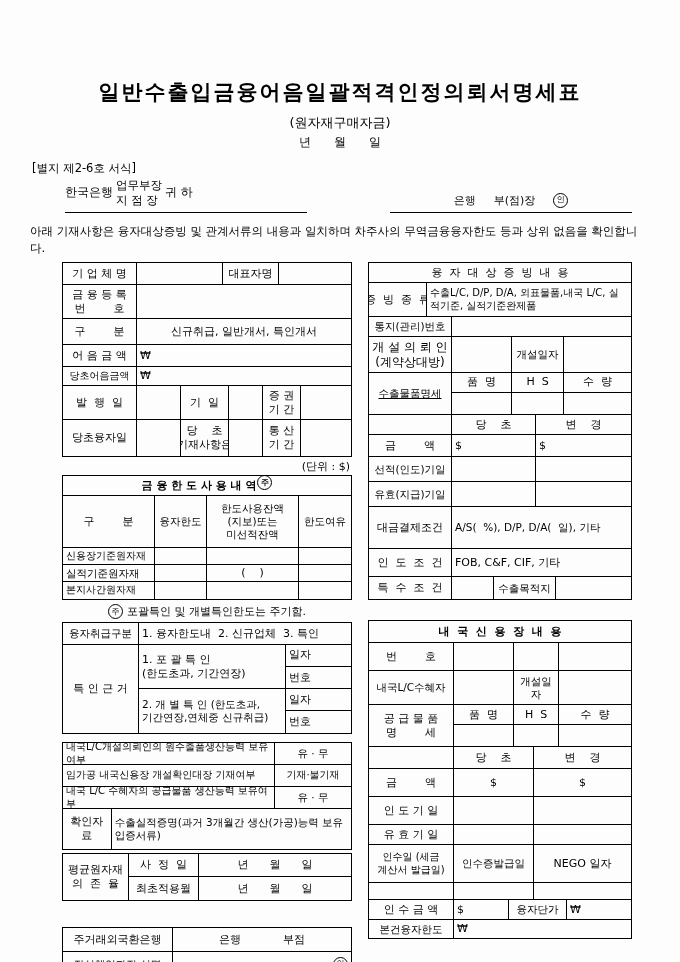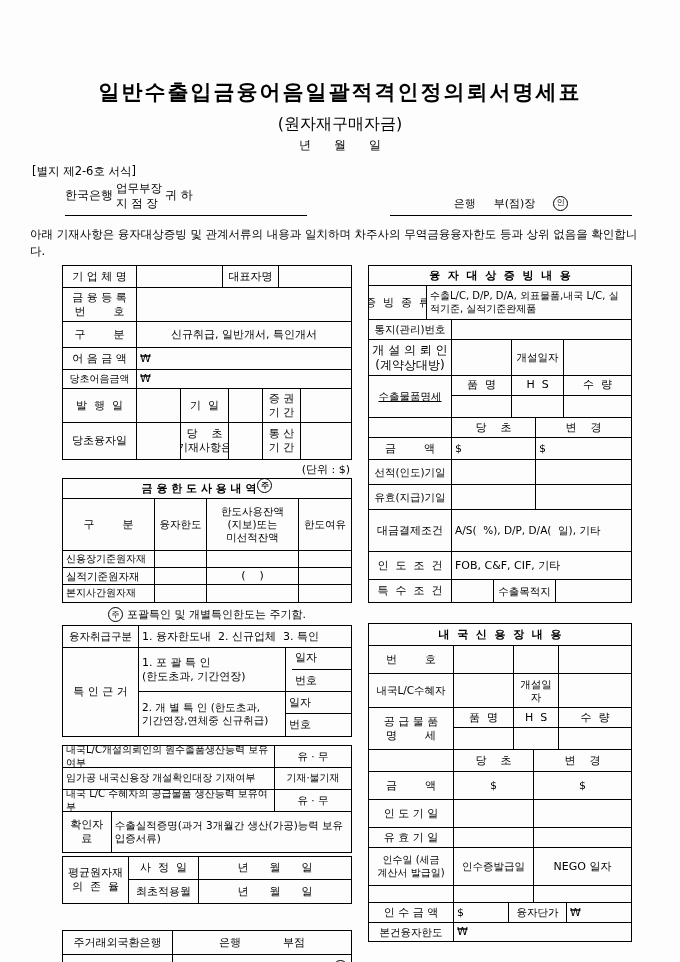--- a/index.html
+++ b/index.html
@@ -2,21 +2,21 @@
 <html><head>
 <meta charset="utf-8">
 <style>
   html,body{margin:0;padding:0;background:#888;}
   .page{width:680px;height:962px;background:#fdfdfd;position:relative;
         font-family:"DejaVu Sans",sans-serif;font-size:11px;color:#000;
         margin:0 auto;overflow:hidden;box-sizing:border-box;}
   .pre{white-space:pre;}
   .title{ text-align:center;font-family:"DejaVu Serif",serif;font-weight:bold;
           font-size:21px;letter-spacing:2px;padding-top:78px;}
-  .subtitle{text-align:center;font-size:16px;margin-top:8px;}
+  .subtitle{text-align:center;font-size:13px;margin-top:8px;}
   .dateline{text-align:center;font-size:12px;margin-top:2px;}
   .formno{margin:10px 0 0 32px;font-size:11.5px;}
   .addr{display:flex;justify-content:space-between;margin:0 48px 0 65px;align-items:flex-end;}
   .addr-left{display:flex;align-items:center;gap:3px;border-bottom:1.5px solid #000;
              width:242px;padding:2px 0 4px 0;}
   .addr-right{display:flex;align-items:center;gap:18px;border-bottom:1.5px solid #000;
               width:242px;justify-content:center;padding:2px 0 4px 0;}
   .stack{display:flex;flex-direction:column;line-height:1.3;}
   .intro{margin:10px 30px 6px 30px;font-size:11.5px;line-height:1.45;}
   .cols{display:flex;gap:16px;margin:2px 24px 0 62px;}
@@ -214,21 +214,21 @@
           <div class="c grow l">
               <span class="pre">1. 융자한도내  2. 신규업체  3. 특인</span>
             </div>
         </div>
         <div class="r" style="height:88px;">
           <div class="c" style="width:76px;">
               <span class="pre">특 인 근 거</span>
             </div>
           <div class="c grow nopad" style="padding:0;">
             <div class="sub">
-              <div class="r" style="height:44px;gap:6px;">
+              <div class="r" style="height:44px;">
                 <div class="c col l" style="width:147px;align-items:flex-start;">
                   <span class="pre">1. 포 괄 특 인</span>
                   <span>(한도초과, 기간연장)</span>
                 </div>
                 <div class="c grow nopad" style="padding:0;">
                   <div class="sub">
                     <div class="r" style="height:22px;">
                       <div class="c grow l">
                           <span>일자</span>
                         </div>
@@ -348,21 +348,21 @@
           </div>
         </div>
       </div>
 
     </div>
 
     <div class="colR">
 
       <div class="tbl">
         <div class="r" style="height:20px;">
-          <div class="c grow" style="font-weight:bold;">
+          <div class="c grow" style="font-weight:normal;">
               <span class="pre">융  자  대  상  증  빙  내  용</span>
             </div>
         </div>
         <div class="r" style="height:34px;">
           <div class="c" style="width:83px;">
               <span class="pre">증  빙  종  류</span>
             </div>
           <div class="c grow l" style="font-size:10px;">
               <span>수출L/C, D/P, D/A, 외표물품,내국 L/C, 실적기준, 실적기준완제품</span>
             </div>

